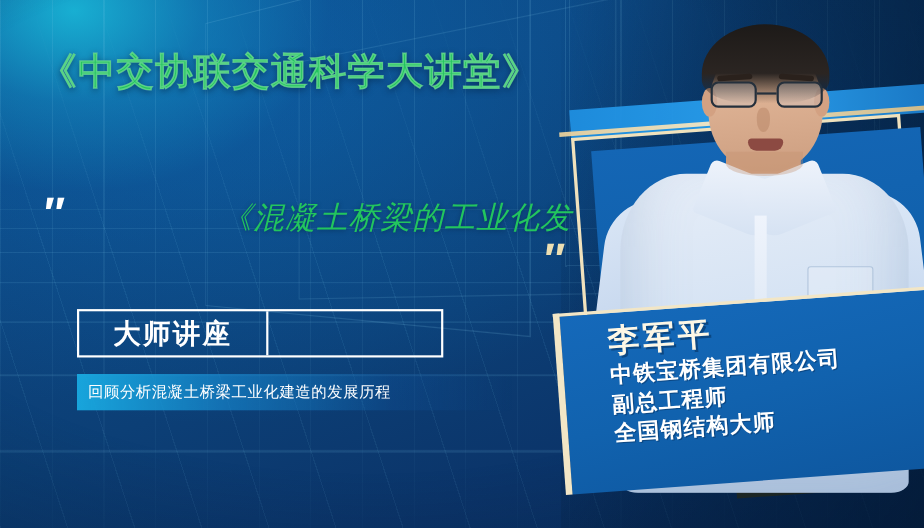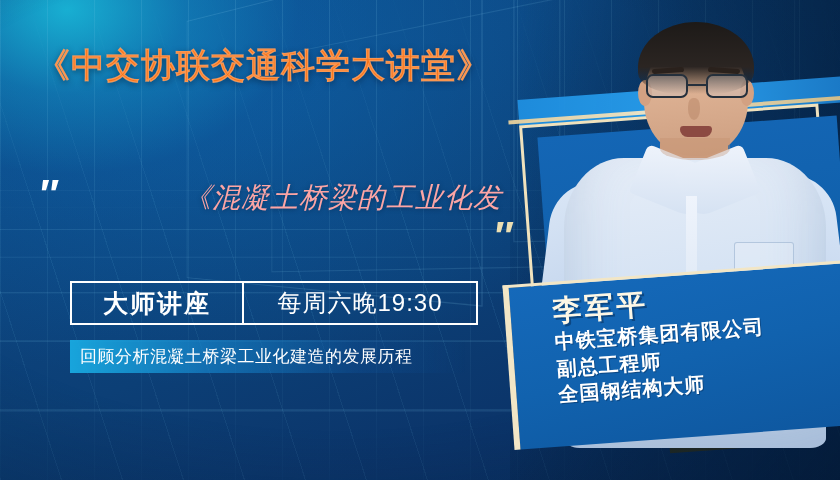--- a/index.html
+++ b/index.html
@@ -201,66 +201,66 @@
   }
   .nc-line{
     font-size:20px;font-weight:bold;letter-spacing:1px;
     color:#ffffff;line-height:1.32;
     text-shadow:1px 1px 0 rgba(8,55,105,.6);
   }
 
   
   .title{
     position:absolute;left:36px;top:44px;width:520px;
-    color:#f97316;
+    color:#22c55e;
     font-size:34px;font-weight:bold;
     letter-spacing:1px;line-height:1.28;
     text-shadow:0 2px 6px rgba(3,30,60,.6);
     -webkit-text-stroke:.4px rgba(255,255,255,.25);
   }
   .title .l2{display:block;}
 
   .quote-wrap{
     position:absolute;left:36px;top:172px;width:470px;height:92px;
   }
   .q-open,.q-close{
     position:absolute;font-size:40px;font-weight:bold;
     font-style:italic;line-height:1;
   }
   .q-open{left:2px;top:2px;color:#ffffff;}
   .q-close{right:-6px;top:44px;color:#eddfb2;}
   .subtitle{
-    position:absolute;left:56px;top:6px;width:410px;
-    color:#fca5a5;
+    position:absolute;left:74px;top:6px;width:410px;
+    color:#22c55e;
     font-size:28px;font-style:italic;font-weight:normal;
     line-height:1.42;text-align:right;letter-spacing:1px;
     text-shadow:0 1px 4px rgba(4,34,66,.55);
   }
 
   .badge-box{
-    position:absolute;left:70px;top:281px;width:408px;height:44px;
+    position:absolute;left:70px;top:281px;width:333px;height:44px;
     border:2px solid #ffffff;display:flex;align-items:center;
   }
   .badge-left{
     width:172px;height:100%;display:flex;align-items:center;justify-content:center;
     color:#fff;font-size:25px;font-weight:bold;letter-spacing:2px;
     border-right:2px solid #ffffff;
   }
   .badge-right{
     flex:1;display:flex;align-items:center;justify-content:center;
     color:#fff;font-size:24px;letter-spacing:1px;
   }
 
   .strip{
     position:absolute;left:70px;top:340px;width:396px;height:33px;
     background:linear-gradient(90deg, rgba(25,170,225,.95) 0%, rgba(22,130,200,.72) 34%, rgba(16,86,160,.32) 72%, rgba(14,70,140,0) 100%);
     display:flex;align-items:center;
   }
   .strip span{
-    color:#ffffff;font-size:17px;letter-spacing:.5px;padding-left:10px;
+    color:#ffffff;font-size:14px;letter-spacing:.5px;padding-left:10px;
     white-space:nowrap;
   }
 </style>
 </head>
 <body>
 
 <div class="stage">
 
   <div class="bg-base"></div>
   <div class="bg-vert"></div>
@@ -322,20 +322,19 @@
   <div class="quote-wrap">
     <span class="q-open">″</span>
     <div class="subtitle">
       <span>《混凝土桥梁的工业化发</span><br>
     </div>
     <span class="q-close">″</span>
   </div>
 
   <div class="badge-box">
     <div class="badge-left">大师讲座</div>
-    <div class="badge-right">每周六晚19:30</div>
   </div>
 
   <div class="strip">
     <span>回顾分析混凝土桥梁工业化建造的发展历程</span>
   </div>
 
 </div>
 
 </body></html>

